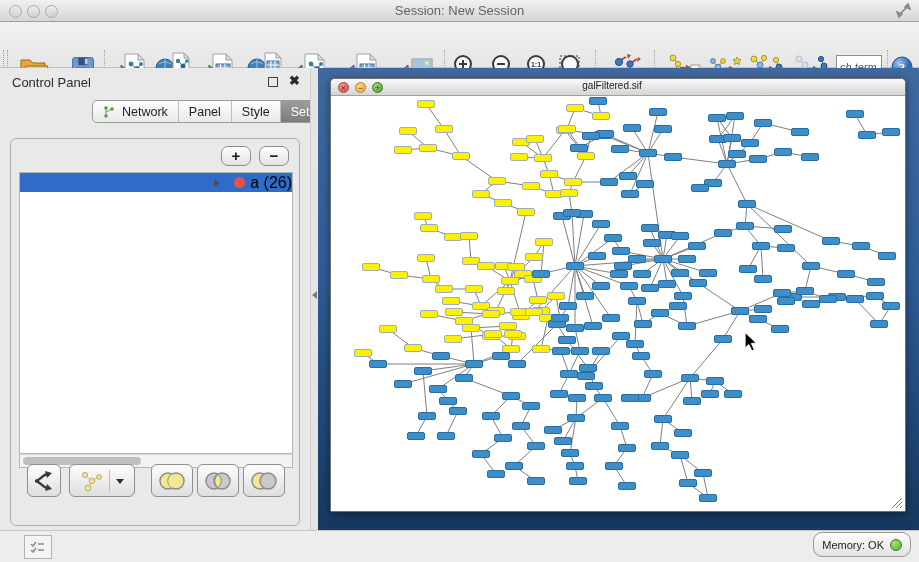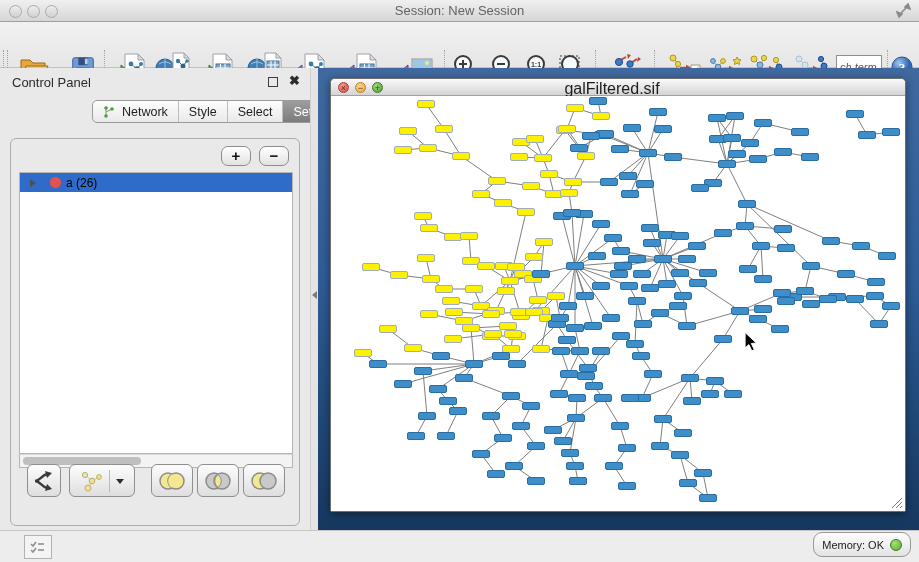--- a/index.html
+++ b/index.html
@@ -40,21 +40,21 @@
     border-left:1px solid #bdbdbd;}
   .tab:first-child{border-left:none;gap:7px;}
   .tab.active{background:linear-gradient(#9d9d9d,#7c7c7c);color:#fff;}
   .setsbox{position:absolute;left:10px;top:70px;width:290px;height:388px;
     border:1px solid #adadad;border-radius:6px;}
   .pm-btn{position:absolute;top:7px;width:30px;height:20px;border:1px solid #8d8d8d;border-radius:7px;
     background:linear-gradient(#ffffff,#e2e2e2);font-size:15px;font-weight:bold;color:#111;
     text-align:center;line-height:17px;}
   .setlist{position:absolute;left:8px;top:33px;width:274px;height:282px;background:#fff;
     border:1px solid #b5b5b5;overflow:hidden;}
-  .setrow{height:19px;display:flex;align-items:center;font-size:12px;color:#000;}
+  .setrow{height:19px;display:flex;align-items:center;font-size:16px;color:#000;justify-content:flex-end;}
   .setrow.sel{background:#2f6cc9;}
   .tri{width:0;height:0;border-left:6px solid #4f4f4f;border-top:4px solid transparent;
     border-bottom:4px solid transparent;margin-left:10px;}
   .reddot{width:11px;height:11px;border-radius:50%;background:#e4524e;margin-left:14px;margin-right:5px;}
   .hscroll{position:absolute;left:8px;top:315px;width:274px;height:14px;background:#f3f3f3;
     border:1px solid #b5b5b5;border-top:1px solid #d9d9d9;}
   .hthumb{position:absolute;left:3px;top:2px;width:118px;height:8px;border-radius:4px;background:#bfbfbf;}
   .cp-btn{position:absolute;height:33px;border:1px solid #8f8f8f;border-radius:6px;
     background:linear-gradient(#fdfdfd,#dedede);display:flex;align-items:center;justify-content:center;}
   .caretdiv{width:1px;height:22px;background:#bbb;margin:0 5px 0 3px;}
@@ -65,21 +65,21 @@
   .split-handle{position:absolute;left:1px;top:223px;width:0;height:0;border-right:5px solid #7a7a7a;
     border-top:4px solid transparent;border-bottom:4px solid transparent;}
   .desktop{position:absolute;left:318px;top:68px;width:601px;height:462px;
     background:linear-gradient(180deg,#40699f 0%,#2e5d97 45%,#16385f 100%);}
 
   
   .netframe{position:absolute;left:12px;top:10px;width:576px;height:434px;background:#fff;
     border:1px solid #6f6f6f;border-radius:5px 5px 2px 2px;box-shadow:0 2px 8px rgba(0,0,0,.45);}
   .nf-title{position:absolute;left:0;top:0;width:100%;height:17px;border-radius:4px 4px 0 0;
     background:linear-gradient(#fafafa,#d4d4d4);border-bottom:1px solid #a0a0a0;}
-  .nf-title-text{position:absolute;left:0;right:12px;top:1px;text-align:center;font-size:16px;color:#1d1d1d;}
+  .nf-title-text{position:absolute;left:0;right:12px;top:1px;text-align:center;font-size:10px;color:#1d1d1d;}
   .nf-btn{position:absolute;top:3px;width:11px;height:11px;border-radius:50%;
     font-size:9px;line-height:10px;text-align:center;color:rgba(60,20,10,.8);}
   .nf-close{left:7px;background:radial-gradient(circle at 35% 30%,#f59a93,#da4b40);border:1px solid #b03c33;}
   .nf-min{left:24px;background:radial-gradient(circle at 35% 30%,#fbd88a,#e9a13c);border:1px solid #b97e2a;}
   .nf-max{left:41px;background:radial-gradient(circle at 35% 30%,#a6d77c,#4c9e33);border:1px solid #3d7a27;}
   .canvas{position:absolute;left:0;top:17px;width:574px;height:415px;background:#fff;overflow:hidden;}
   .canvas svg line{stroke:var(--edge,#7f7f7f);stroke-width:1;}
   .canvas svg rect.nb{fill:var(--node-blue,#3e8ec9);stroke:#2b6da1;stroke-width:1;}
   .canvas svg rect.ny{fill:var(--node-yellow,#fdf100);stroke:#9eadb8;stroke-width:1;}
   .grip{position:absolute;right:2px;bottom:2px;}
@@ -405,24 +405,24 @@
       <svg width="12" height="12" viewBox="0 0 12 12">
         <line x1="3" y1="2" x2="3" y2="10" stroke="#8a8a8a"></line>
           <line x1="3" y1="6" x2="9" y2="3" stroke="#8a8a8a"></line>
         <circle cx="3" cy="2" r="1.8" fill="#4ca23c"></circle>
           <circle cx="3" cy="10" r="1.8" fill="#4ca23c"></circle>
           <circle cx="9" cy="3" r="1.8" fill="#4ca23c"></circle>
         </svg>
       <span>Network</span>
     </div>
     <div class="tab">
-      <span>Style</span>
+      <span>Panel</span>
     </div>
     <div class="tab">
-      <span>Select</span>
+      <span>Style</span>
     </div>
     <div class="tab active">
       <span>Sets</span>
     </div>
   </div>
 
   <div class="setsbox">
     <div class="pm-btn" style="right:48px">+</div>
     <div class="pm-btn" style="right:10px">−</div>
 

